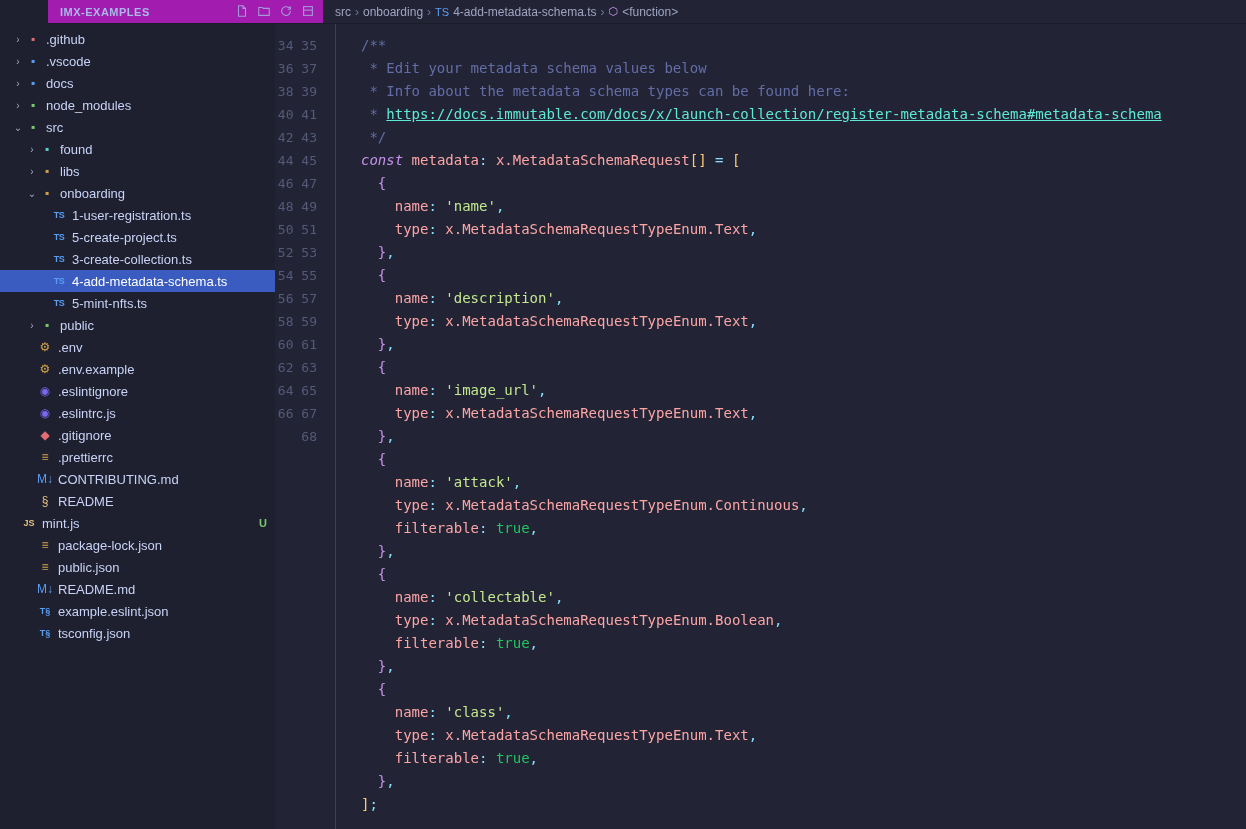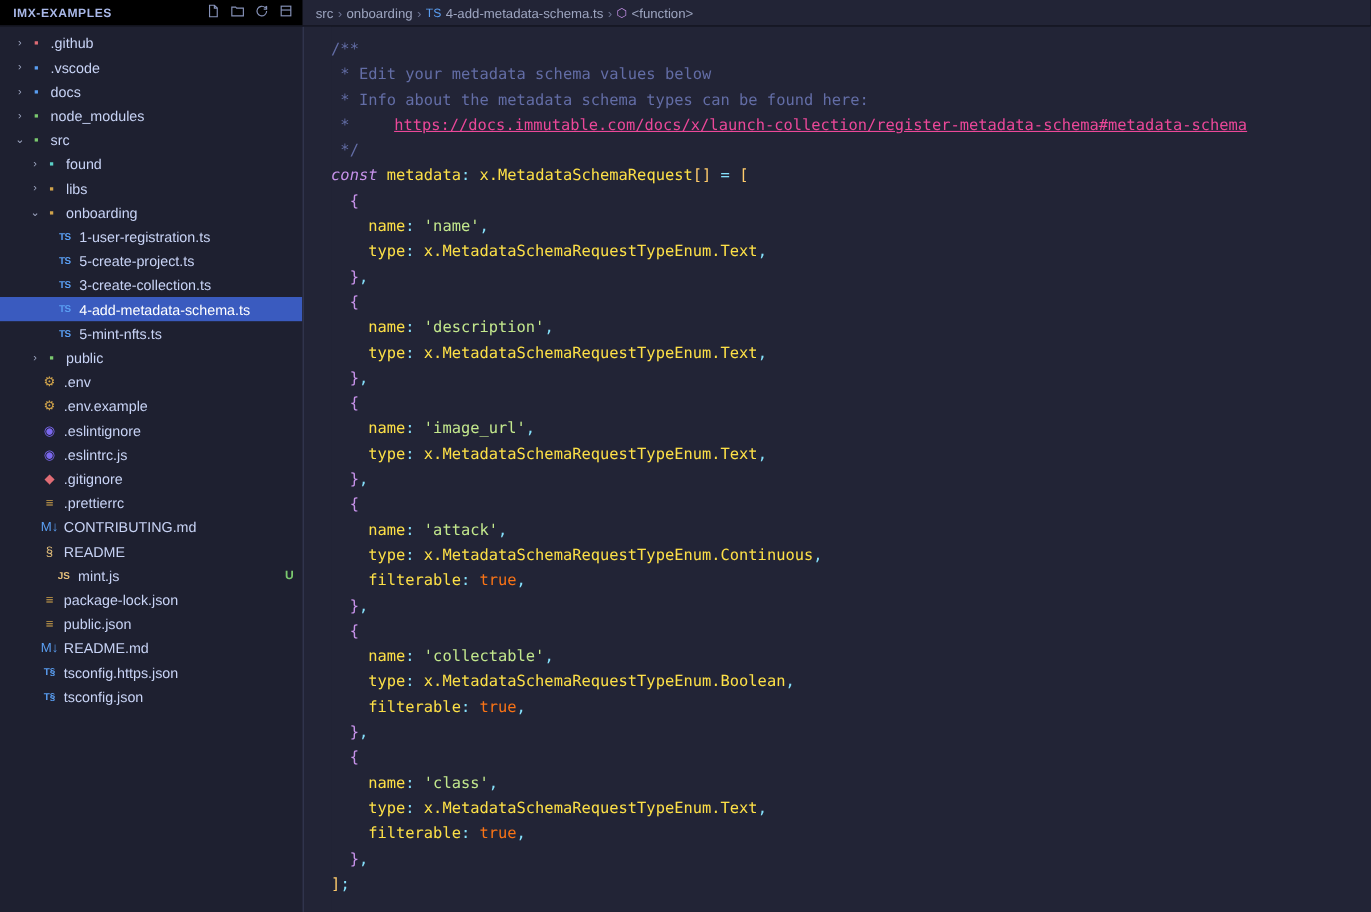--- a/index.html
+++ b/index.html
@@ -10,22 +10,23 @@
     font-size: 13px;
     display: flex;
     flex-direction: column;
     height: 829px;
     width: 1246px;
     overflow: hidden;
   }
   .topbar {
     display: flex;
     height: 24px;
-    background: #000000;
+    background: #a21caf;
     border-bottom: 1px solid #1a1c2a;
+    margin-left: 48px;
   }
   .explorer-header {
     width: 275px;
     display: flex;
     align-items: center;
     justify-content: space-between;
     padding: 0 8px 0 12px;
     color: #a9b8e8;
     font-family: -apple-system, sans-serif;
     font-size: 11px;
@@ -114,26 +115,26 @@
   }
   .code {
     flex: 1;
     padding: 10px 0;
     font-size: 14px;
     line-height: 23px;
     white-space: pre;
     overflow: hidden;
   }
   .tk-comment { color: #636da6; }
-  .tk-link { color: #ec4899; text-decoration: underline; margin-left: 32px; }
+  .tk-link { color: #5eead4; text-decoration: underline; }
   .tk-keyword { color: #c792ea; font-style: italic; }
-  .tk-ident { color: #fde047; }
+  .tk-ident { color: #fca5a5; }
   .tk-punct { color: #86e1fc; }
   .tk-string { color: #c3e88d; }
-  .tk-bool { color: #f97316; }
+  .tk-bool { color: #22c55e; }
   .tk-bracket-y { color: #ffcb6b; }
   .tk-bracket-p { color: #c792ea; }
   .c-folder-git { color: #e06c75; }
   .c-folder-vs { color: #5a9ef2; }
   .c-folder-docs { color: #5a9ef2; }
   .c-folder-node { color: #7bc96f; }
   .c-folder-src { color: #7bc96f; }
   .c-folder-cfg { color: #5ad0c7; }
   .c-folder-on { color: #d0a34b; }
   .c-folder-pub { color: #7bc96f; }
@@ -276,48 +277,84 @@
         <span>.prettierrc</span>
       </div>
     <div class="tree-row" style="padding-left:36px">
         <span class="ficon c-md">M↓</span>
         <span>CONTRIBUTING.md</span>
       </div>
     <div class="tree-row" style="padding-left:36px">
         <span class="ficon c-lic">§</span>
         <span>README</span>
       </div>
-    <div class="tree-row" style="padding-left:49px">
+    <div class="tree-row" style="padding-left:20px">
         <span class="ficon c-js">JS</span>
         <span>mint.js</span>
         <span class="status-u">U</span>
       </div>
     <div class="tree-row" style="padding-left:36px">
         <span class="ficon c-json">≡</span>
         <span>package-lock.json</span>
       </div>
     <div class="tree-row" style="padding-left:36px">
         <span class="ficon c-json">≡</span>
         <span>public.json</span>
       </div>
     <div class="tree-row" style="padding-left:36px">
         <span class="ficon c-md">M↓</span>
         <span>README.md</span>
       </div>
     <div class="tree-row" style="padding-left:36px">
         <span class="ficon c-tscfg">T§</span>
-        <span>tsconfig.https.json</span>
+        <span>example.eslint.json</span>
       </div>
     <div class="tree-row" style="padding-left:36px">
         <span class="ficon c-tscfg">T§</span>
         <span>tsconfig.json</span>
       </div>
   </div>
 
   <div class="editor-wrap">
+    <div class="gutter" id="gutter">34
+35
+36
+37
+38
+39
+40
+41
+42
+43
+44
+45
+46
+47
+48
+49
+50
+51
+52
+53
+54
+55
+56
+57
+58
+59
+60
+61
+62
+63
+64
+65
+66
+67
+68
+</div>
     <div class="code-border"></div>
     <div class="code" id="code"><span class="tk-comment">/**</span>
 <span class="tk-comment"> * Edit your metadata schema values below</span>
 <span class="tk-comment"> * Info about the metadata schema types can be found here:</span>
 <span class="tk-comment"> * </span><span class="tk-link">https://docs.immutable.com/docs/x/launch-collection/register-metadata-schema#metadata-schema</span>
 <span class="tk-comment"> */</span>
 <span class="tk-keyword">const</span> <span class="tk-ident">metadata</span><span class="tk-punct">:</span> <span class="tk-ident">x.MetadataSchemaRequest</span><span class="tk-bracket-y">[]</span> <span class="tk-punct">=</span> <span class="tk-bracket-y">[</span>
   <span class="tk-bracket-p">{</span>
     <span class="tk-ident">name</span><span class="tk-punct">:</span> <span class="tk-string">'name'</span><span class="tk-punct">,</span>
     <span class="tk-ident">type</span><span class="tk-punct">:</span> <span class="tk-ident">x.MetadataSchemaRequestTypeEnum.Text</span><span class="tk-punct">,</span>

